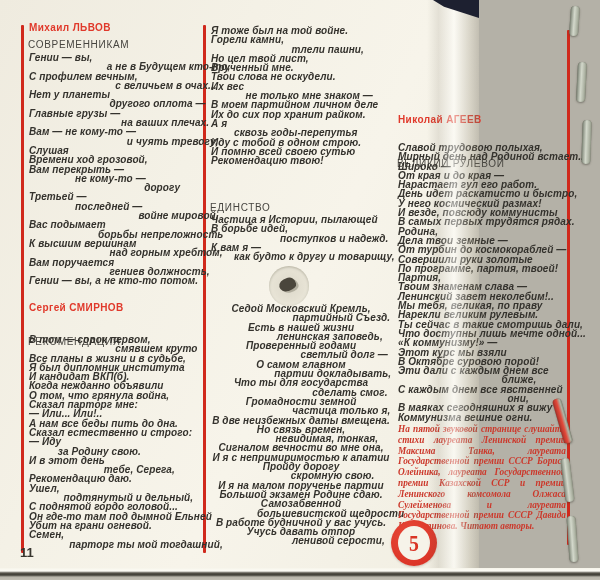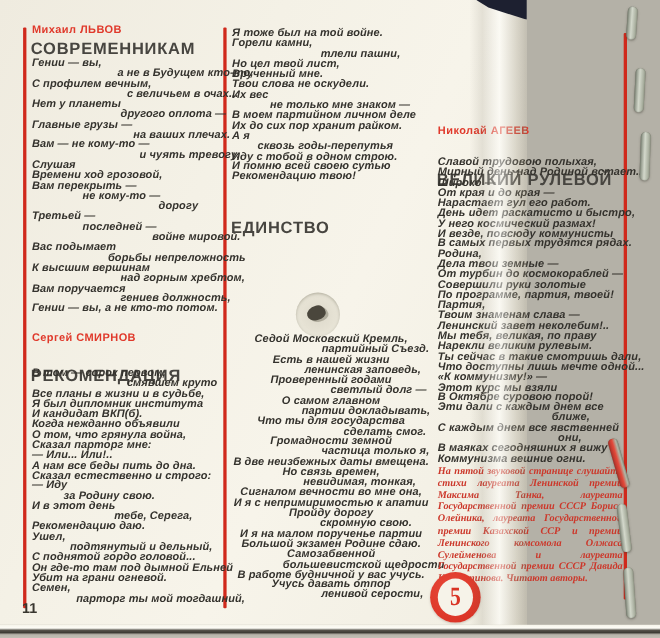--- a/index.html
+++ b/index.html
@@ -30,21 +30,21 @@
     background:linear-gradient(90deg,#7e8577,#d3d8cb 45%,#9aa08f);
     box-shadow:0 1px 2px rgba(60,58,48,.45), inset 0 0 1px rgba(40,40,30,.6);
   }
   .staple.red{background:linear-gradient(90deg,#a8322a,#e4493a 45%,#b0b5a5 80%,#8d9383);}
   .rule{position:absolute;width:3px;background:#d0291c;border-radius:1px;}
   .author{
     position:absolute;font-weight:700;font-size:10px;line-height:12px;
     color:#e0392b;letter-spacing:.4px;white-space:pre;
   }
   .ptitle{
-    position:absolute;font-weight:700;font-size:15px;line-height:11px;
+    position:absolute;font-weight:400;font-size:10px;line-height:11px;
     color:#474540;letter-spacing:.7px;white-space:pre;
   }
   .poem{
     position:absolute;white-space:pre;
     font-style:italic;font-weight:700;font-size:10px;line-height:9.3px;
     color:#34322d;letter-spacing:.1px;
   }
   .pagenum{
     position:absolute;left:20px;top:545px;
     font-weight:700;font-size:13px;color:#38362f;
@@ -154,20 +154,25 @@
             не только мне знаком —
 В моем партийном личном деле
 Их до сих пор хранит райком.
 А я
         сквозь годы-перепутья
 Иду с тобой в одном строю.
 И помню всей своею сутью
 Рекомендацию твою!</div>
 
   <div class="ptitle" style="left:210px;top:202px;">ЕДИНСТВО</div>
+  <div class="poem" style="left:211px;top:215px;width:180px;">Частица я Истории, пылающей
+В борьбе идей,
+                        поступков и надежд.
+К вам я —
+        как будто к другу и товарищу,</div>
 
   <div class="stain">
     <div class="stain-blob"></div>
   </div>
 
   <div class="poem" style="left:211px;top:304px;width:180px;text-align:center;">Седой Московский Кремль,
                             партийный Съезд.
 Есть в нашей жизни
                     ленинская заповедь,
 Проверенный годами

